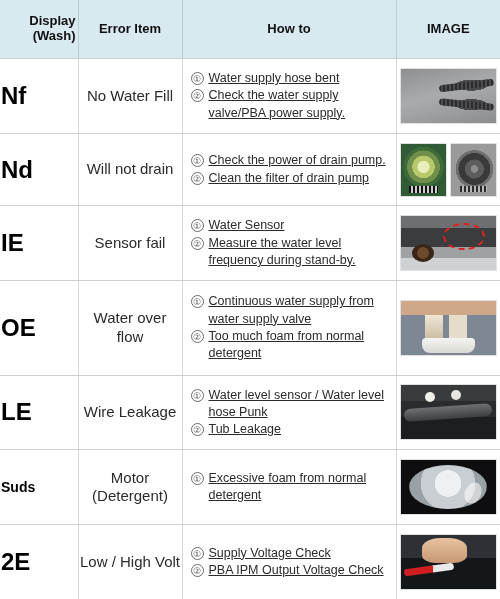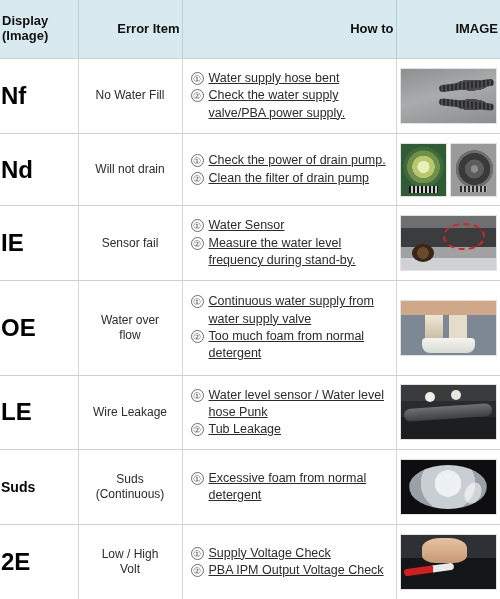--- a/index.html
+++ b/index.html
@@ -26,27 +26,27 @@
   .error-table col.c-image   { width: 104px; }
 
   thead th {
     background: #d8e9ef;
     border-right: 1px solid #b9cfd6;
     border-bottom: 1px solid #cfcfcf;
     font-size: 13px;
     font-weight: bold;
     color: #111;
     vertical-align: middle;
-    text-align: right;
+    text-align: center;
     padding: 6px 2px;
     height: 46px;
     line-height: 1.15;
   }
   thead th:last-child { border-right: none; }
-  thead th.th-display { text-align: left; }
+  thead th.th-display { text-align: right; }
 
   tbody td {
     border-right: 1px solid #d6d6d6;
     border-bottom: 1px solid #cfcfcf;
     vertical-align: middle;
     background: #ffffff;
   }
   tbody td:last-child { border-right: none; }
   tbody tr:last-child td { border-bottom: none; }
 
@@ -54,23 +54,23 @@
     text-align: left;
     font-size: 24px;
     font-weight: bold;
     letter-spacing: 0px;
     color: #000;
   }
   .cell-display.small { font-size: 14px; }
 
   .cell-item {
     text-align: center;
-    font-size: 12px;
+    font-size: 15px;
     color: #2b2b2b;
-    padding: 0 13px;
+    padding: 0 0;
     line-height: 1.25;
   }
 
   .cell-howto {
     padding: 6px 6px 6px 8px;
     font-size: 12.5px;
     color: #2b2b2b;
     line-height: 1.38;
   }
   .steps { display: block; }
@@ -292,21 +292,21 @@
   <colgroup>
     <col class="c-display">
     <col class="c-item">
     <col class="c-howto">
     <col class="c-image">
   </colgroup>
   <thead>
     <tr>
       <th class="th-display">
         <span>Display</span><br>
-        <span>(Image)</span>
+        <span>(Wash)</span>
       </th>
       <th>Error Item</th>
       <th>How to</th>
       <th>IMAGE</th>
     </tr>
   </thead>
   <tbody id="table-body">
       <tr>
         <td class="cell-display">Nf</td>
         <td class="cell-item">No Water Fill</td>
@@ -408,21 +408,21 @@
           </div>
         </td>
         <td class="cell-image">
           <div class="thumbs">
             <div class="thumb t-leak" style="height: 56px;"></div>
           </div>
         </td>
       </tr>
       <tr>
         <td class="cell-display small">Suds</td>
-        <td class="cell-item">Suds (Continuous)</td>
+        <td class="cell-item">Motor (Detergent)</td>
         <td class="cell-howto">
           <div class="steps">
             <div class="step">
               <span class="step-num">①</span>
               <span class="step-text">Excessive foam from normal detergent</span>
             </div>
           </div>
         </td>
         <td class="cell-image">
           <div class="thumbs">

